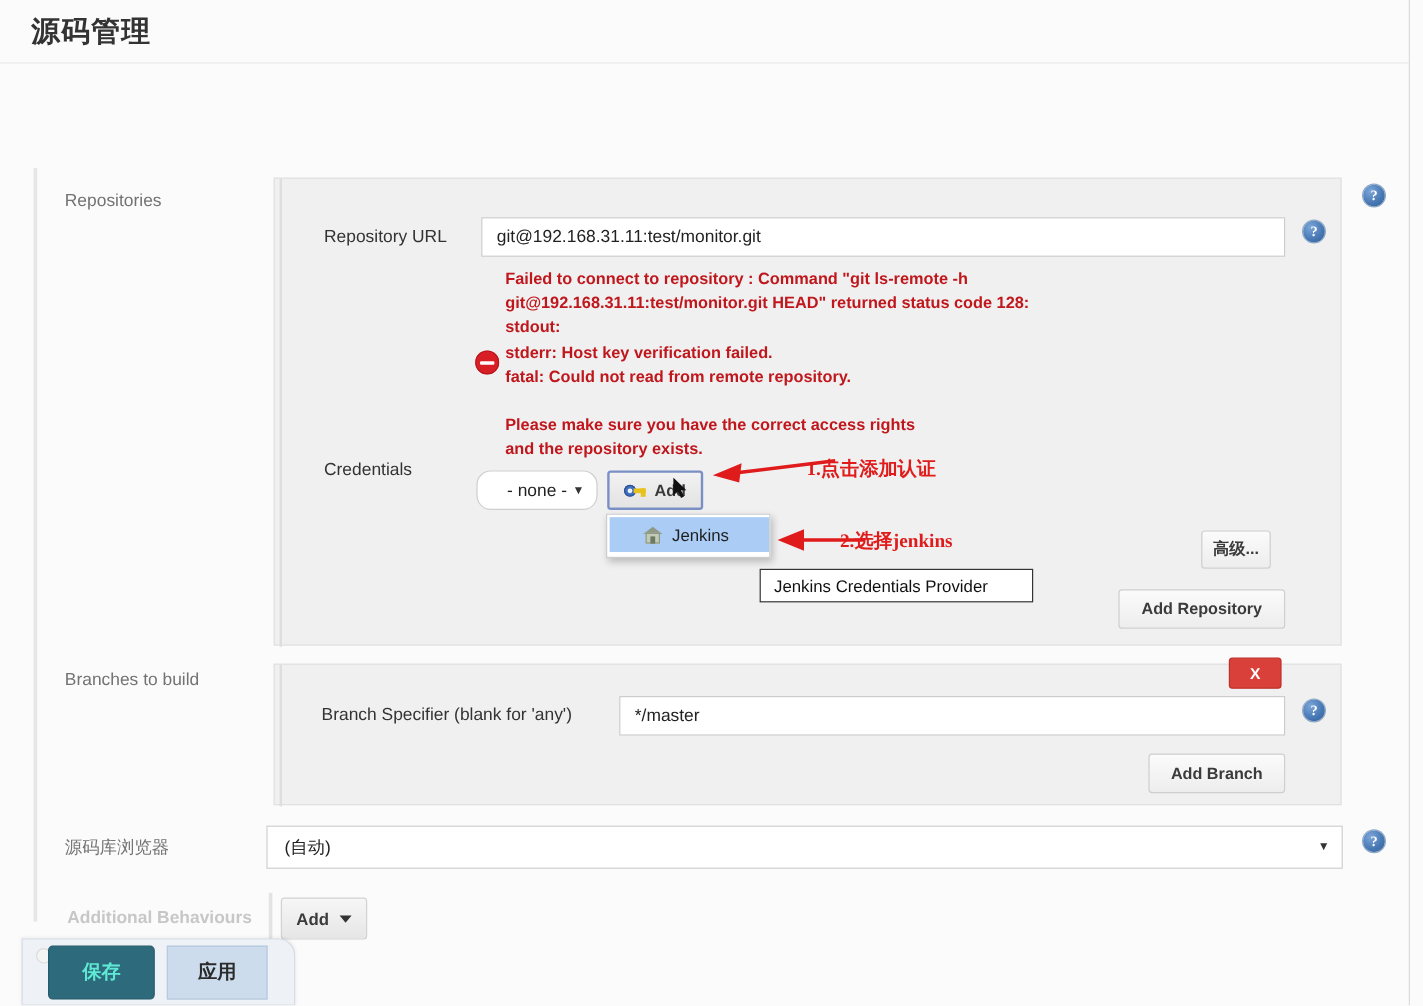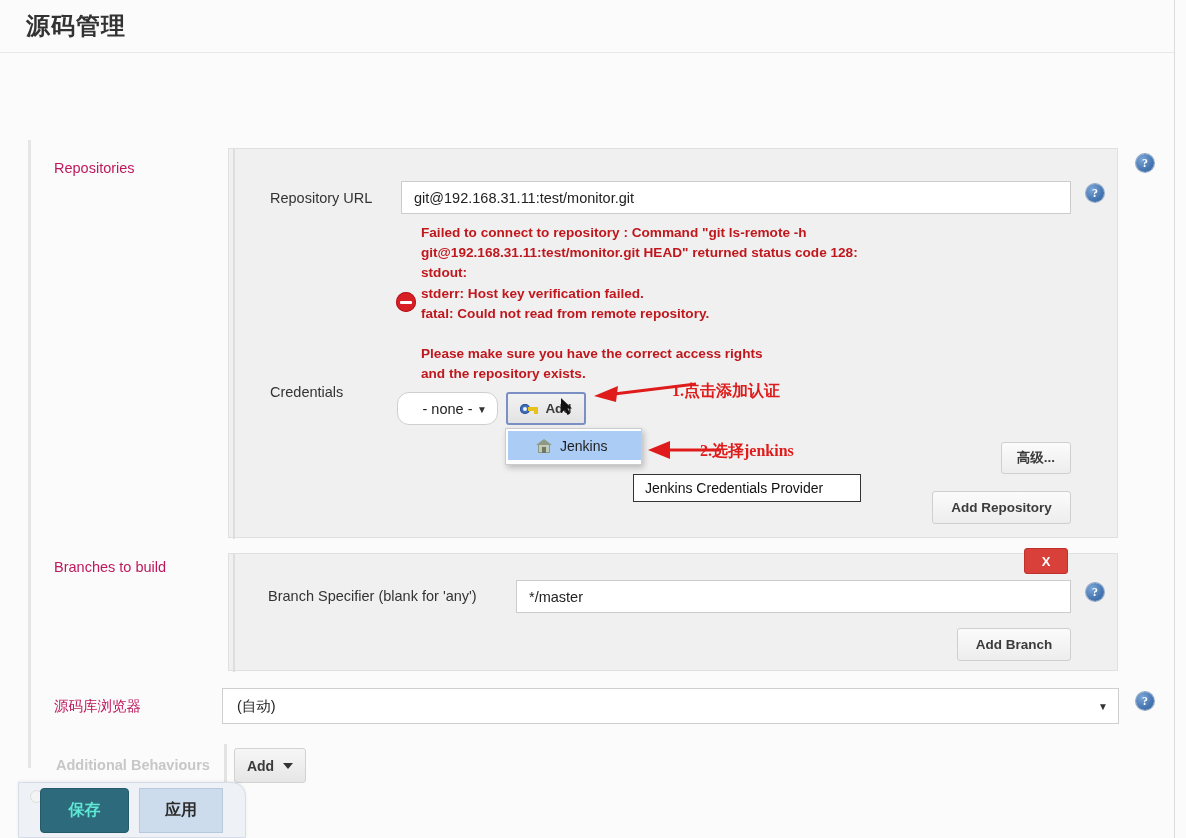--- a/index.html
+++ b/index.html
@@ -33,21 +33,21 @@
     box-sizing:border-box;position:relative;flex:none;
   }
   .radio-dot.sel{border-color:#8d8d8d;}
   .radio-dot.sel::after{
     content:"";position:absolute;left:3px;top:3px;width:5px;height:5px;
     border-radius:50%;background:#5a5a5a;
   }
   .radio-label{font-size:15px;color:#333;}
 
   
-  .field-label{position:absolute;font-size:14.5px;color:#be185d;}
+  .field-label{position:absolute;font-size:14.5px;color:#737373;}
 
   .repo-outer{
     position:absolute;left:228px;top:148px;width:890px;height:390px;
     background:#f0f0f0;border:1px solid #e0e0e0;box-sizing:border-box;
   }
   .repo-inner-rule{position:absolute;left:4px;top:0;width:2px;height:390px;background:#dedede;}
 
   .row-label{position:absolute;font-size:14.5px;color:#333;text-align:right;}
 
   .txtinput{
@@ -252,21 +252,21 @@
         <span class="roof"></span>
           <span class="body"></span>
           <span class="door"></span>
       </span>
       <span>Jenkins</span>
     </div>
   </div>
 
   <div class="tooltip">Jenkins Credentials Provider</div>
 
-  <div class="btn" style="left:1001px;top:442px;width:70px;height:32px;">
+  <div class="btn" style="left:1001px;top:442px;width:58px;height:32px;">
     <span>高级...</span>
   </div>
   <div class="btn" style="left:932px;top:491px;width:139px;height:33px;">
     <span>Add Repository</span>
   </div>
 
   <div class="field-label" style="left:54px;top:559px;">Branches to build</div>
   <div class="branch-outer">
     <div class="repo-inner-rule" style="height:118px;"></div>
   </div>

